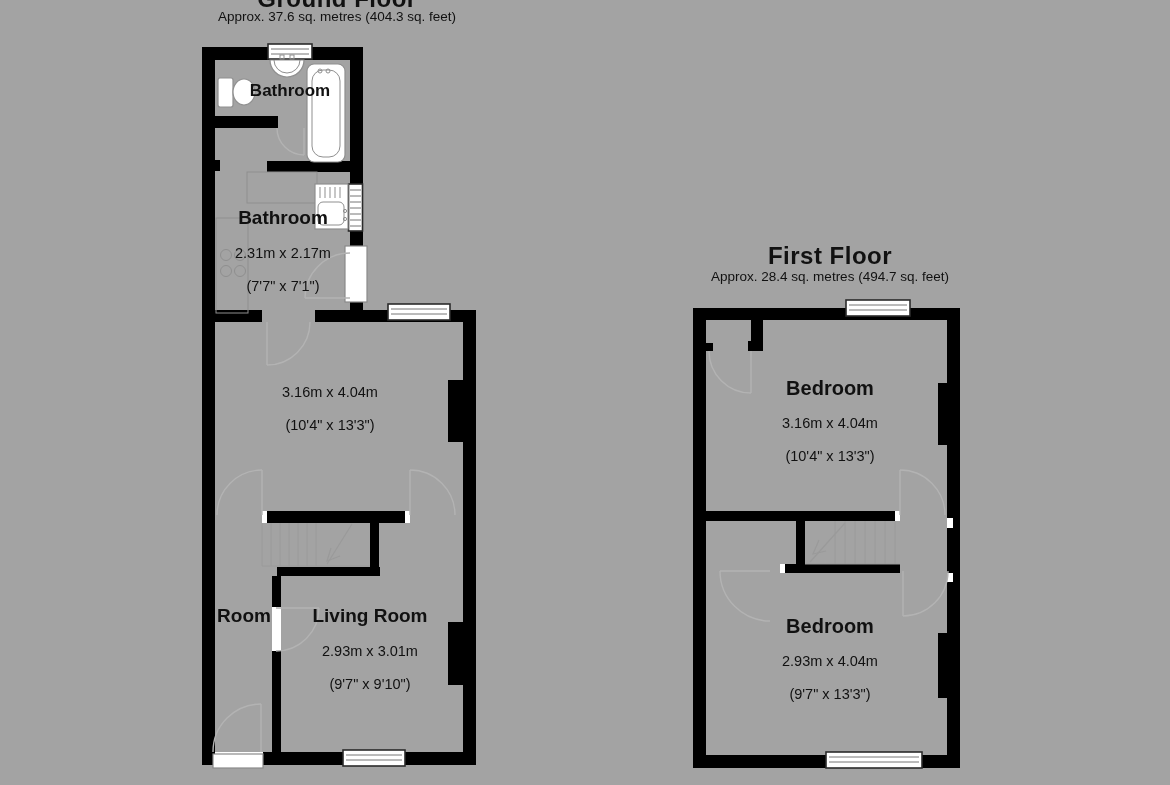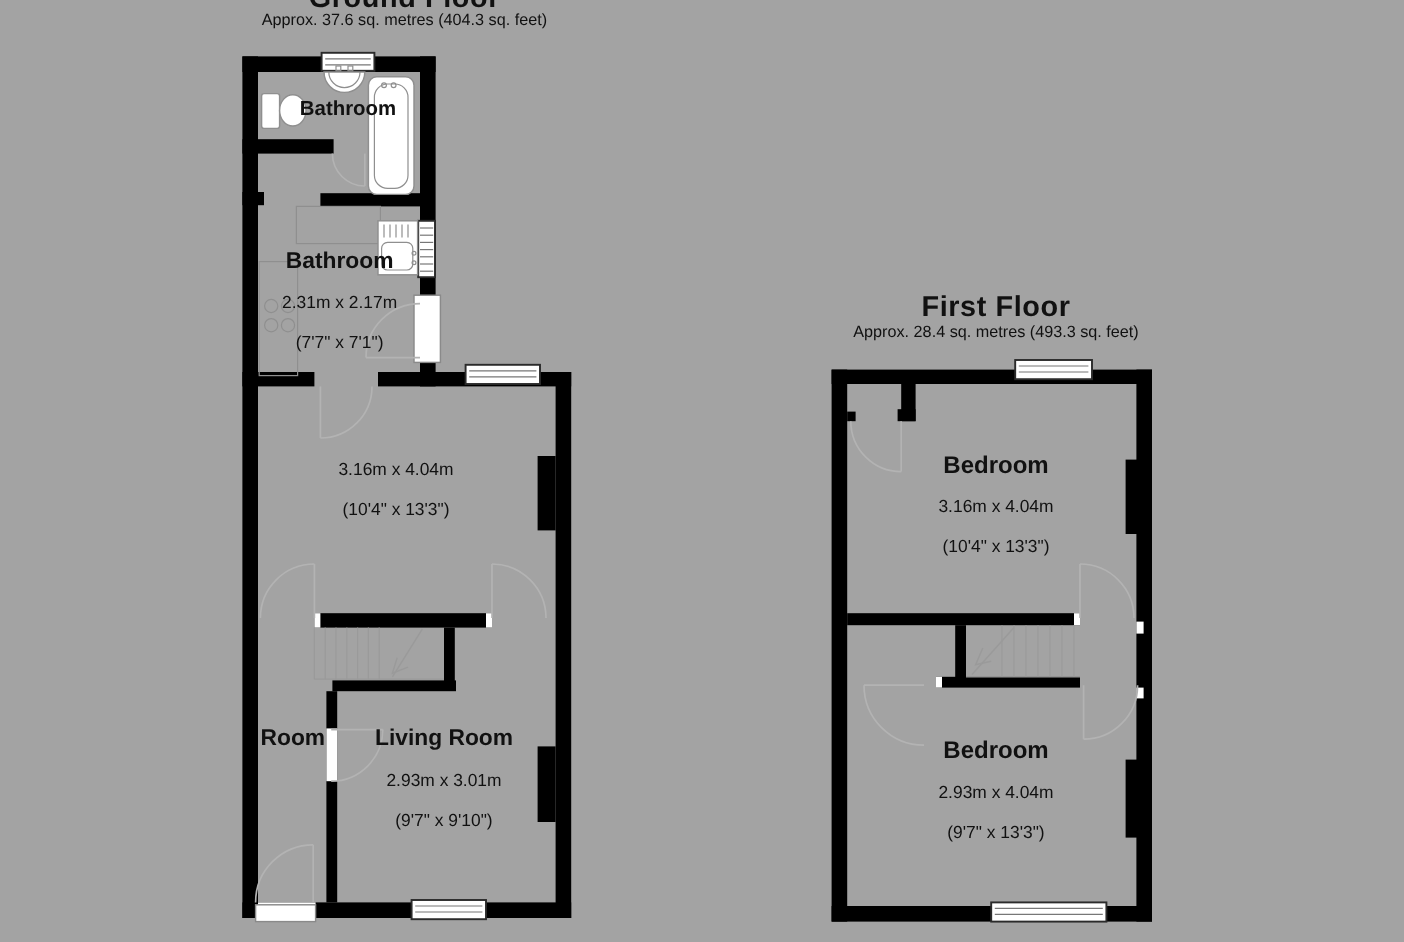--- a/index.html
+++ b/index.html
@@ -27,21 +27,21 @@
 </style>
 </head>
 <body>
 
 <div id="stage">
 
   <div class="abs plan-title" style="left:217px;top:-15px;width:240px;">Ground Floor</div>
   <div class="abs plan-subtitle" style="left:187px;top:9px;width:300px;">Approx. 37.6 sq. metres (404.3 sq. feet)</div>
 
   <div class="abs plan-title" style="left:710px;top:242px;width:240px;">First Floor</div>
-  <div class="abs plan-subtitle" style="left:680px;top:269px;width:300px;">Approx. 28.4 sq. metres (493.3 sq. feet)</div>
+  <div class="abs plan-subtitle" style="left:680px;top:269px;width:300px;">Approx. 28.4 sq. metres (494.7 sq. feet)</div>
 
   <svg style="left:190px;top:35px;" width="290" height="740" viewBox="190 35 290 740">
 
     <g>
       <rect class="wall" x="202" y="47" width="13" height="718"></rect>
       <rect class="wall" x="202" y="47" width="161" height="13"></rect>
       <rect class="wall" x="350" y="47" width="13" height="275"></rect>
       <rect class="wall" x="202" y="310" width="60" height="12"></rect>
       <rect class="wall" x="315" y="310" width="161" height="12"></rect>
       <rect class="wall" x="463" y="310" width="13" height="455"></rect>

